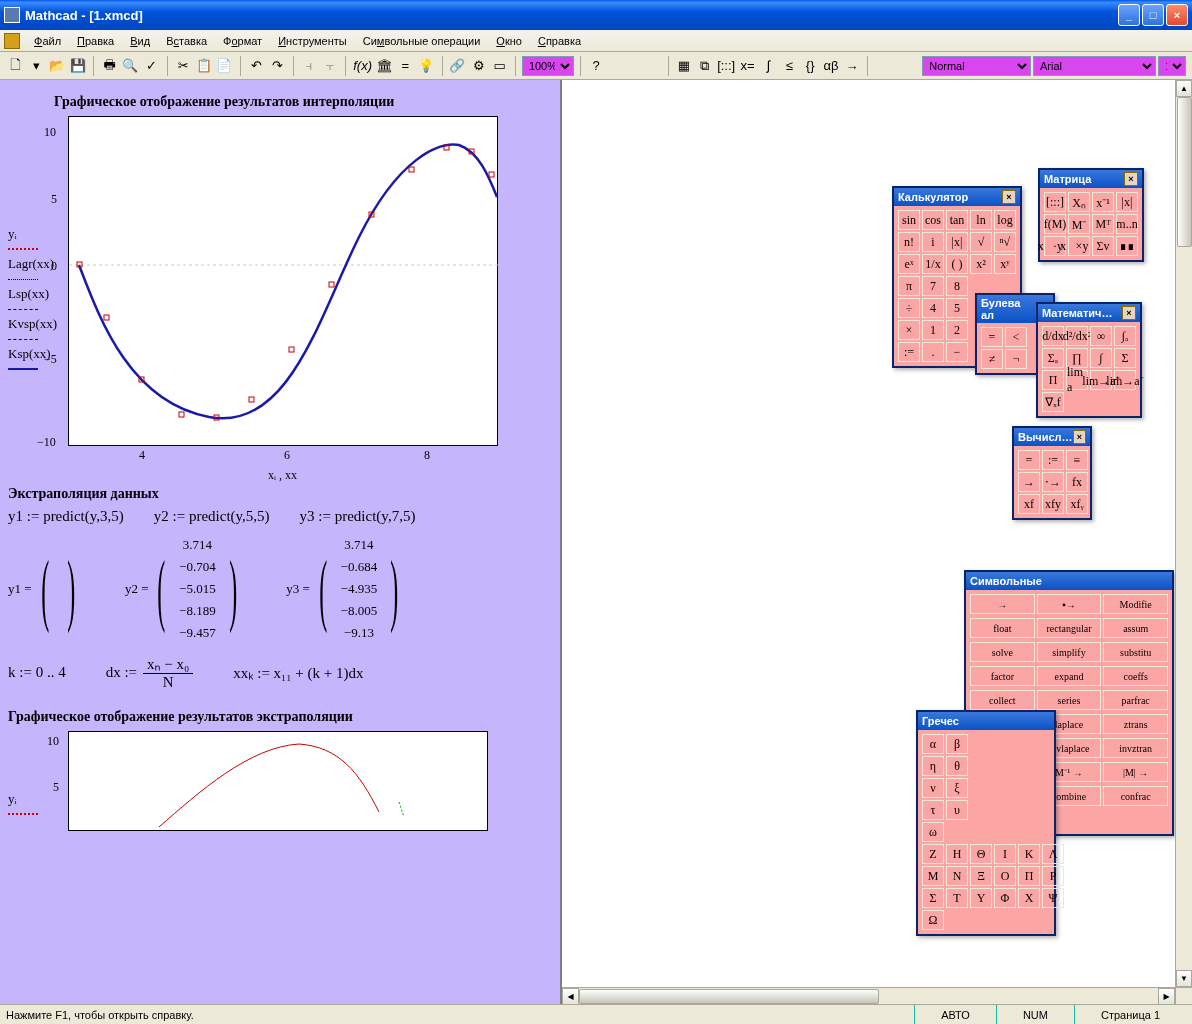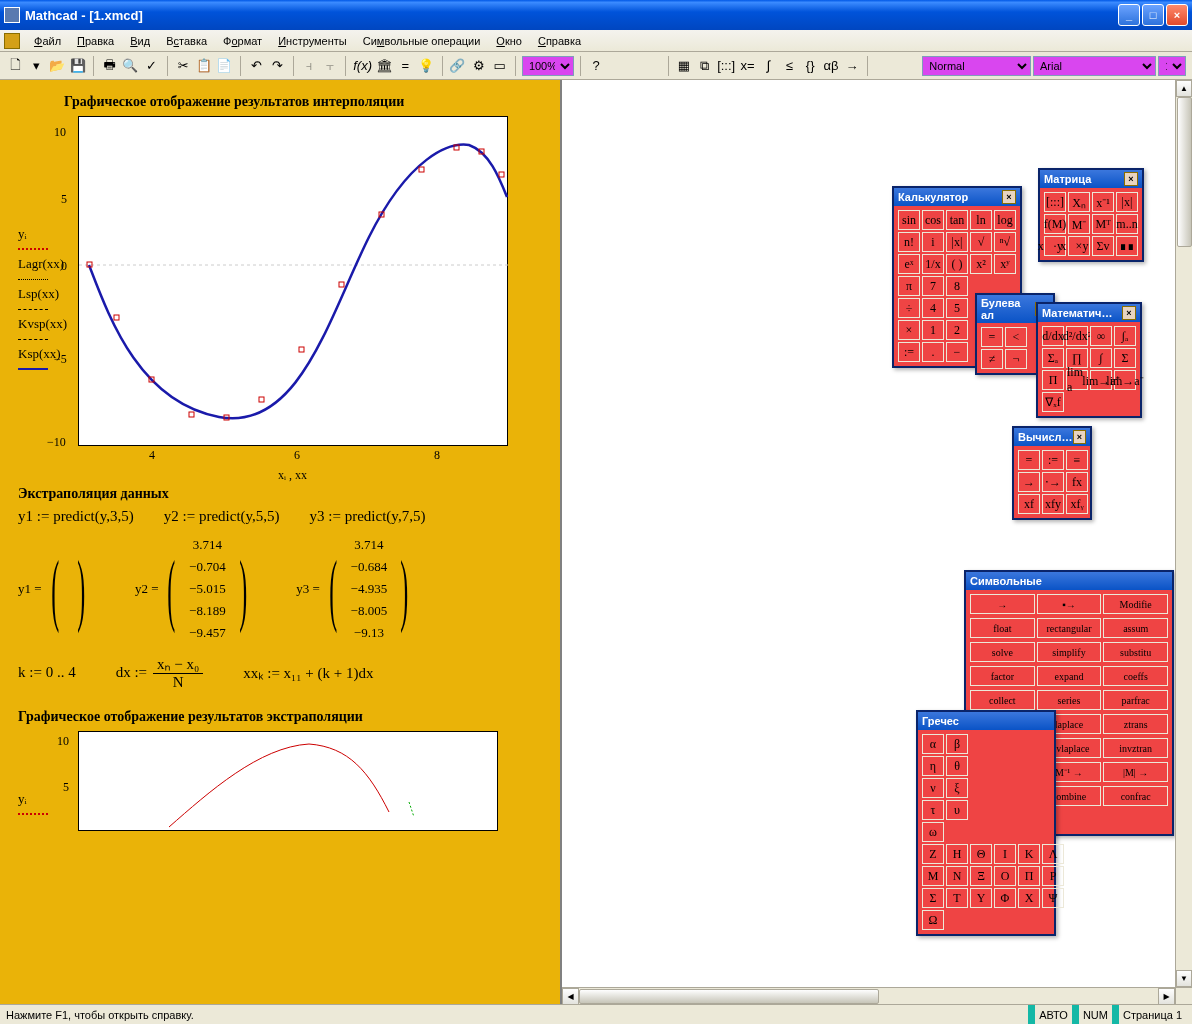--- a/index.html
+++ b/index.html
@@ -25,21 +25,21 @@
 .tb-btn { width: 22px; height: 22px; display: flex; align-items: center; justify-content: center; border: 1px solid transparent; cursor: pointer; font-size: 13px; }
 .tb-sep { width: 1px; height: 20px; background: #aca899; margin: 0 4px; }
 .tb-combo { height: 20px; border: 1px solid #7f9db9; background: #d946ef; font-size: 11px; padding: 0 2px; }
 .tb-combo.zoom { width: 52px; }
 .tb-combo.style { width: 128px; margin-left: 48px; }
 .tb-combo.font { width: 145px; }
 .tb-combo.size { width: 28px; }
 
 
 .workspace { position: absolute; top: 80px; left: 0; right: 0; bottom: 20px; background: #808080; display: flex; }
-.doc-panel { background: #eab308; width: 560px; height: 100%; overflow: hidden; position: relative; padding: 10px 18px; }
+.doc-panel { background: #c4b5fd; width: 560px; height: 100%; overflow: hidden; position: relative; padding: 10px 8px; }
 .right-panel { flex: 1; background: white; margin-left: 2px; position: relative; }
 
 
 .doc-title { font-family: 'Times New Roman', serif; font-size: 14px; font-weight: bold; margin: 4px 0 6px 46px; }
 .chart-wrap { display: flex; align-items: flex-start; }
 .legend { width: 60px; font-family: 'Times New Roman', serif; font-size: 13px; padding-top: 110px; }
 .legend div { margin-bottom: 6px; }
 .leg-line { display: block; width: 30px; height: 2px; margin-top: 2px; }
 .leg-red { border-bottom: 2px dotted #c00; }
 .leg-dot { border-bottom: 1px dotted #000; }
@@ -52,40 +52,40 @@
 .axis-label { font-family: 'Times New Roman', serif; font-size: 12px; position: absolute; }
 
 .section-title { font-family: 'Times New Roman', serif; font-size: 14px; font-weight: bold; margin: 18px 0 6px 0; }
 .formula-row { font-family: 'Times New Roman', serif; font-size: 15px; margin: 4px 0; display: flex; gap: 30px; }
 .matrix-row { display: flex; gap: 40px; margin: 12px 0; align-items: center; }
 .matrix { font-family: 'Times New Roman', serif; font-size: 13px; display: flex; align-items: center; }
 .matrix-paren { font-size: 80px; font-weight: 100; line-height: 0.8; font-family: 'Times New Roman'; transform: scaleX(0.3); }
 .matrix-col { display: flex; flex-direction: column; text-align: center; gap: 6px; padding: 0 4px; }
 
 
-.palette { position: absolute; background: #ef4444; border: 2px solid #0a246a; box-shadow: 2px 2px 4px rgba(0,0,0,0.3); font-size: 11px; }
+.palette { position: absolute; background: #fca5a5; border: 2px solid #0a246a; box-shadow: 2px 2px 4px rgba(0,0,0,0.3); font-size: 11px; }
 .pal-title { background: linear-gradient(#3b77dd,#0a53c6); color: white; font-weight: bold; font-size: 11px; padding: 2px 4px; display: flex; justify-content: space-between; align-items: center; }
 .pal-close { width: 14px; height: 14px; background: #e8d4c0; border: 1px solid #8a6d00; color: #000; font-size: 9px; display: flex; align-items: center; justify-content: center; cursor: pointer; font-weight: bold; }
 .pal-body { padding: 4px; display: grid; gap: 2px; }
 .pal-btn { width: 22px; height: 20px; border: 1px solid #ece8d8; display: flex; align-items: center; justify-content: center; font-family: 'Times New Roman', serif; font-size: 12px; cursor: pointer; }
 .pal-btn.wide { width: auto; padding: 0 6px; font-family: Tahoma; font-size: 10px; }
 
 
 .vscroll { position: absolute; right: 0; top: 0; bottom: 17px; width: 17px; background: #ece9d8; border-left: 1px solid #aca899; }
 .vscroll-btn { height: 17px; background: linear-gradient(#fefefe,#e3e3dd); border: 1px solid #aca899; display:flex; align-items:center; justify-content:center; font-size:8px; }
 .vscroll-thumb { position: absolute; top: 17px; left: 1px; right: 0; height: 150px; background: linear-gradient(to right,#fefefe,#c7c5b8); border: 1px solid #aca899; border-radius: 2px; }
 .hscroll { position: absolute; bottom: 0; left: 0; right: 17px; height: 17px; background: #ece9d8; border-top: 1px solid #aca899; }
 .hscroll-btn { width: 17px; height: 17px; background: linear-gradient(#fefefe,#e3e3dd); border: 1px solid #aca899; display:inline-flex; align-items:center; justify-content:center; font-size:8px; }
 .hscroll-thumb { position: absolute; left: 17px; top: 1px; bottom: 0; width: 300px; background: linear-gradient(#fefefe,#c7c5b8); border: 1px solid #aca899; border-radius: 2px; }
 .scroll-corner { position:absolute; right:0; bottom:0; width:17px; height:17px; background:#ece9d8; border-top:1px solid #aca899; border-left:1px solid #aca899;}
 
 
 .statusbar { position: absolute; bottom: 0; left: 0; right: 0; height: 20px; background: #ece9d8; border-top: 1px solid #aca899; display: flex; align-items: center; font-size: 11px; padding: 0 6px; }
 .statusbar .msg { flex: 1; }
-.status-cell { border-left: 7px solid #14b8a6; padding: 0 4px; height: 100%; display: flex; align-items: center; }
+.status-cell { border-left: 1px solid #14b8a6; padding: 0 26px; height: 100%; display: flex; align-items: center; }
 </style>
 </head>
 <body>
 
 <div class="titlebar">
   <div class="app-icon"></div>
   <div class="title">Mathcad - [1.xmcd]</div>
   <div class="win-btns">
     <div class="win-btn min">_</div>
     <div class="win-btn max">□</div>

